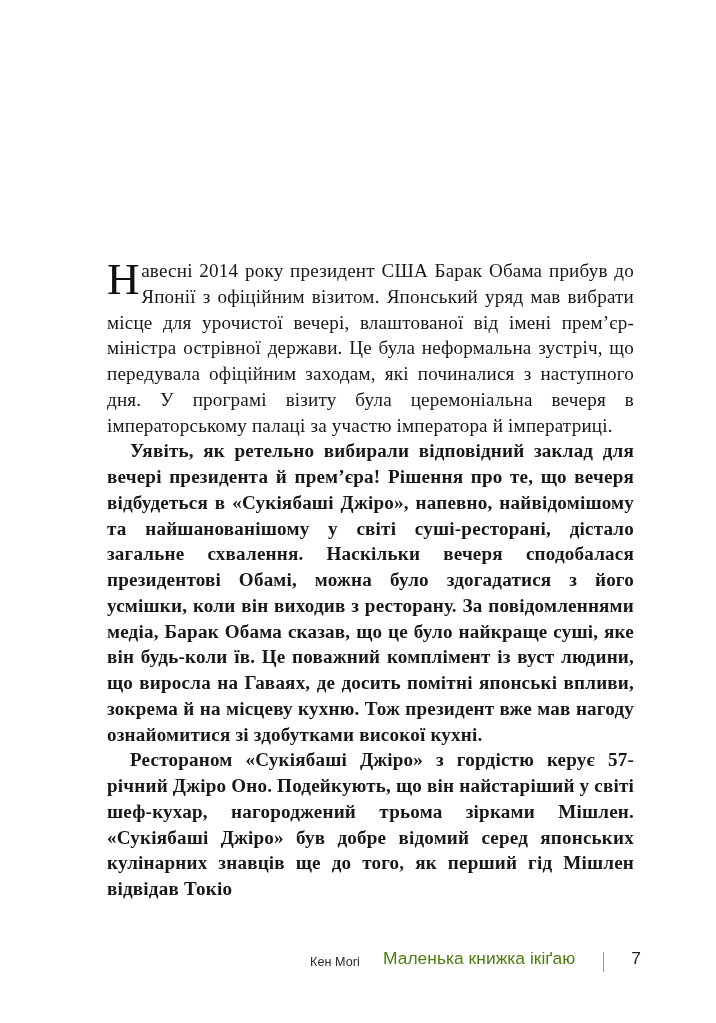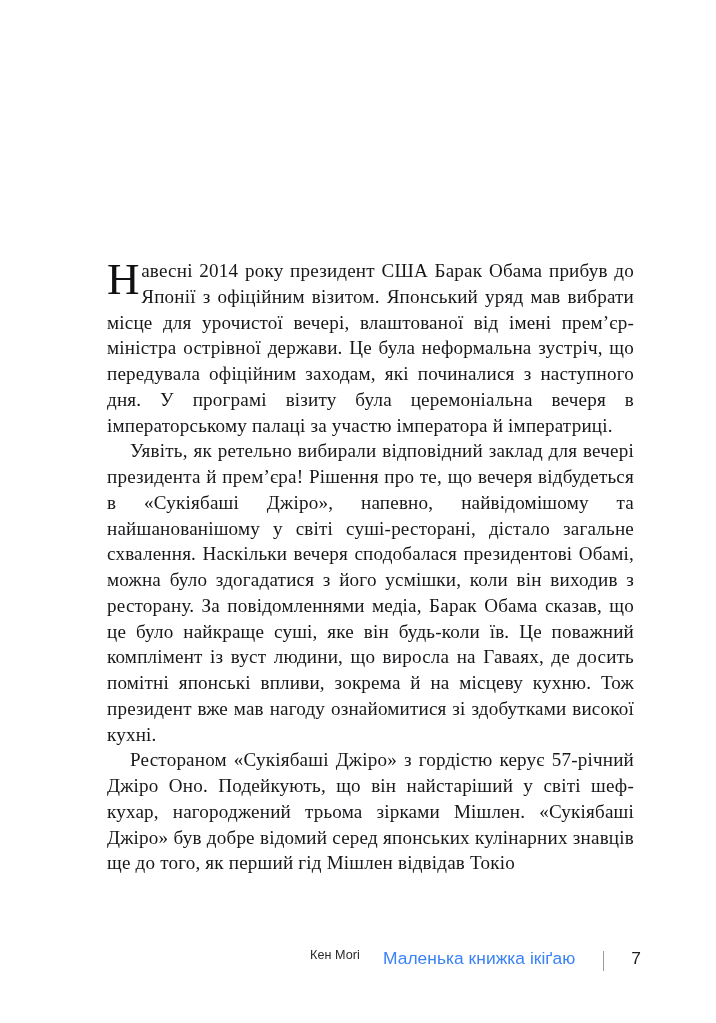--- a/index.html
+++ b/index.html
@@ -36,58 +36,59 @@
     line-height: 25.75px;
     text-align: justify;
     text-justify: inter-word;
     color: #17171a;
     hyphens: manual;
     letter-spacing: 0.01em;
   }
 
   .para.indent {
     text-indent: 23px;
+    font-weight: bold;
   }
 
   
   .para.first::first-letter {
     float: left;
     font-size: 45px;
     line-height: 0.86;
     padding-top: 2px;
     padding-right: 1.5px;
     font-weight: normal;
     color: #111114;
   }
 
   .footer {
     position: absolute;
     left: 107px;
     top: 948px;
     width: 534px;
     display: flex;
-    align-items: flex-start;
+    align-items: flex-end;
     justify-content: flex-end;
     font-family: "Liberation Sans", "DejaVu Sans", sans-serif;
     color: #232326;
     white-space: nowrap;
     gap: 16px;
   }
 
   .footer-author {
     font-size: 12.6px;
     letter-spacing: 0.005em;
     color: #2a2a2d;
   }
 
   .footer-title {
     font-size: 17.4px;
     margin-left: 7px;
     letter-spacing: 0.002em;
-    color: #3b82f6;
+    color: #4d7c0f;
   }
 
   .footer-sep {
     display: inline-block;
     width: 1px;
     height: 20px;
     background: #9a9a9e;
     margin: 0 11px 0 12px;
     position: relative;
     top: 3px;

